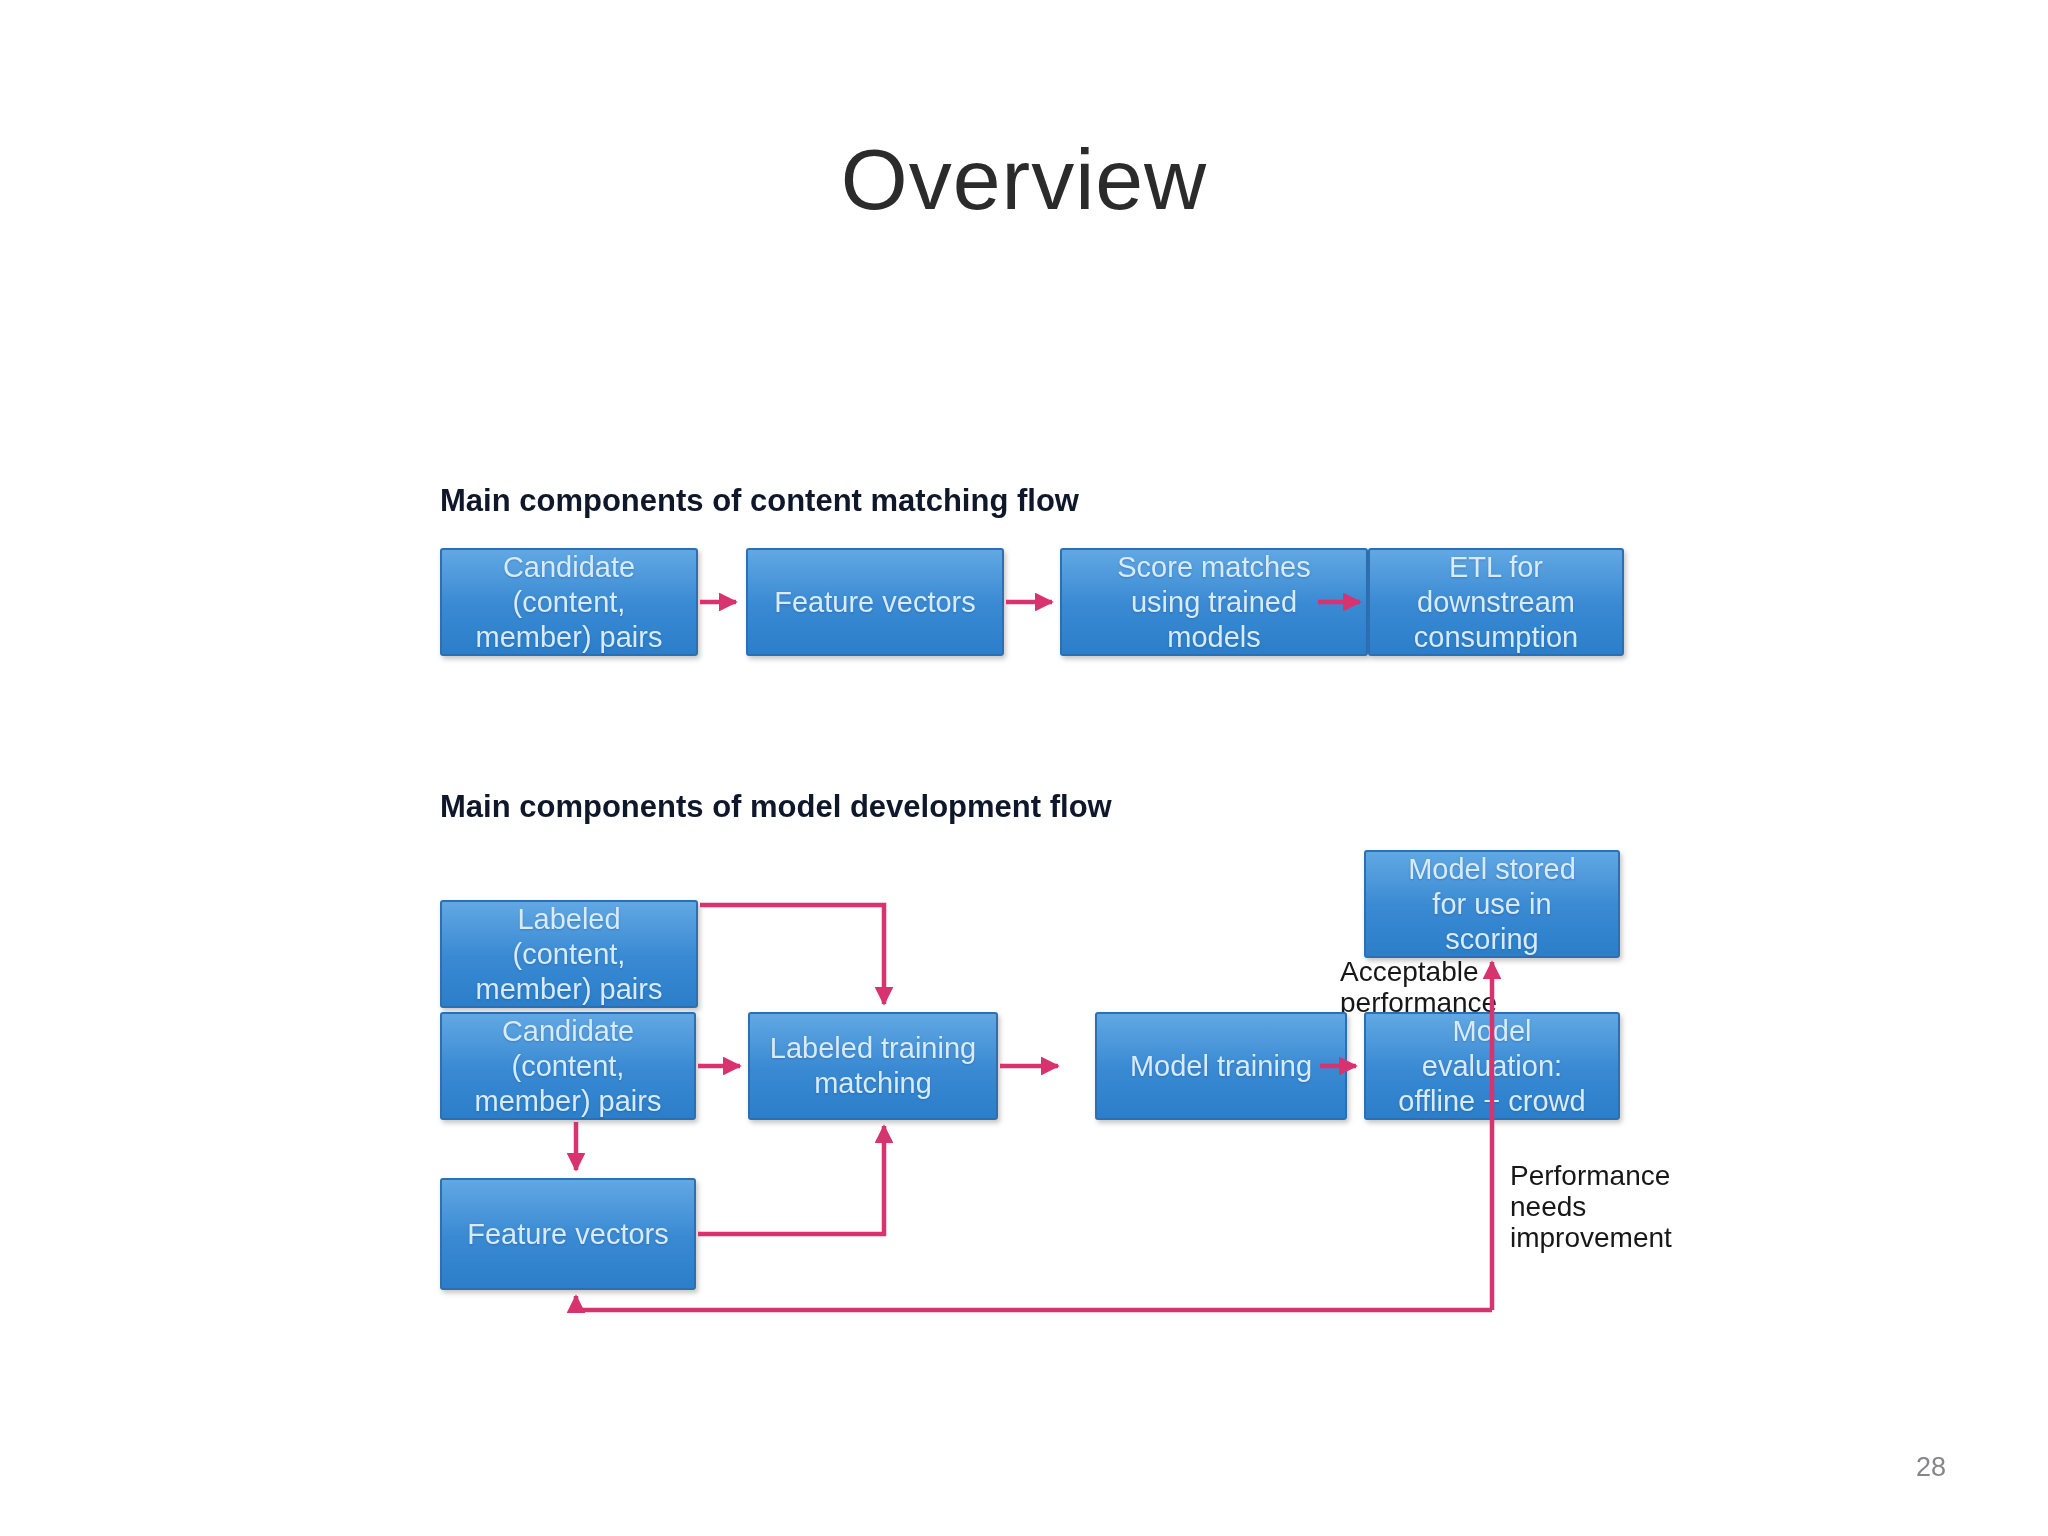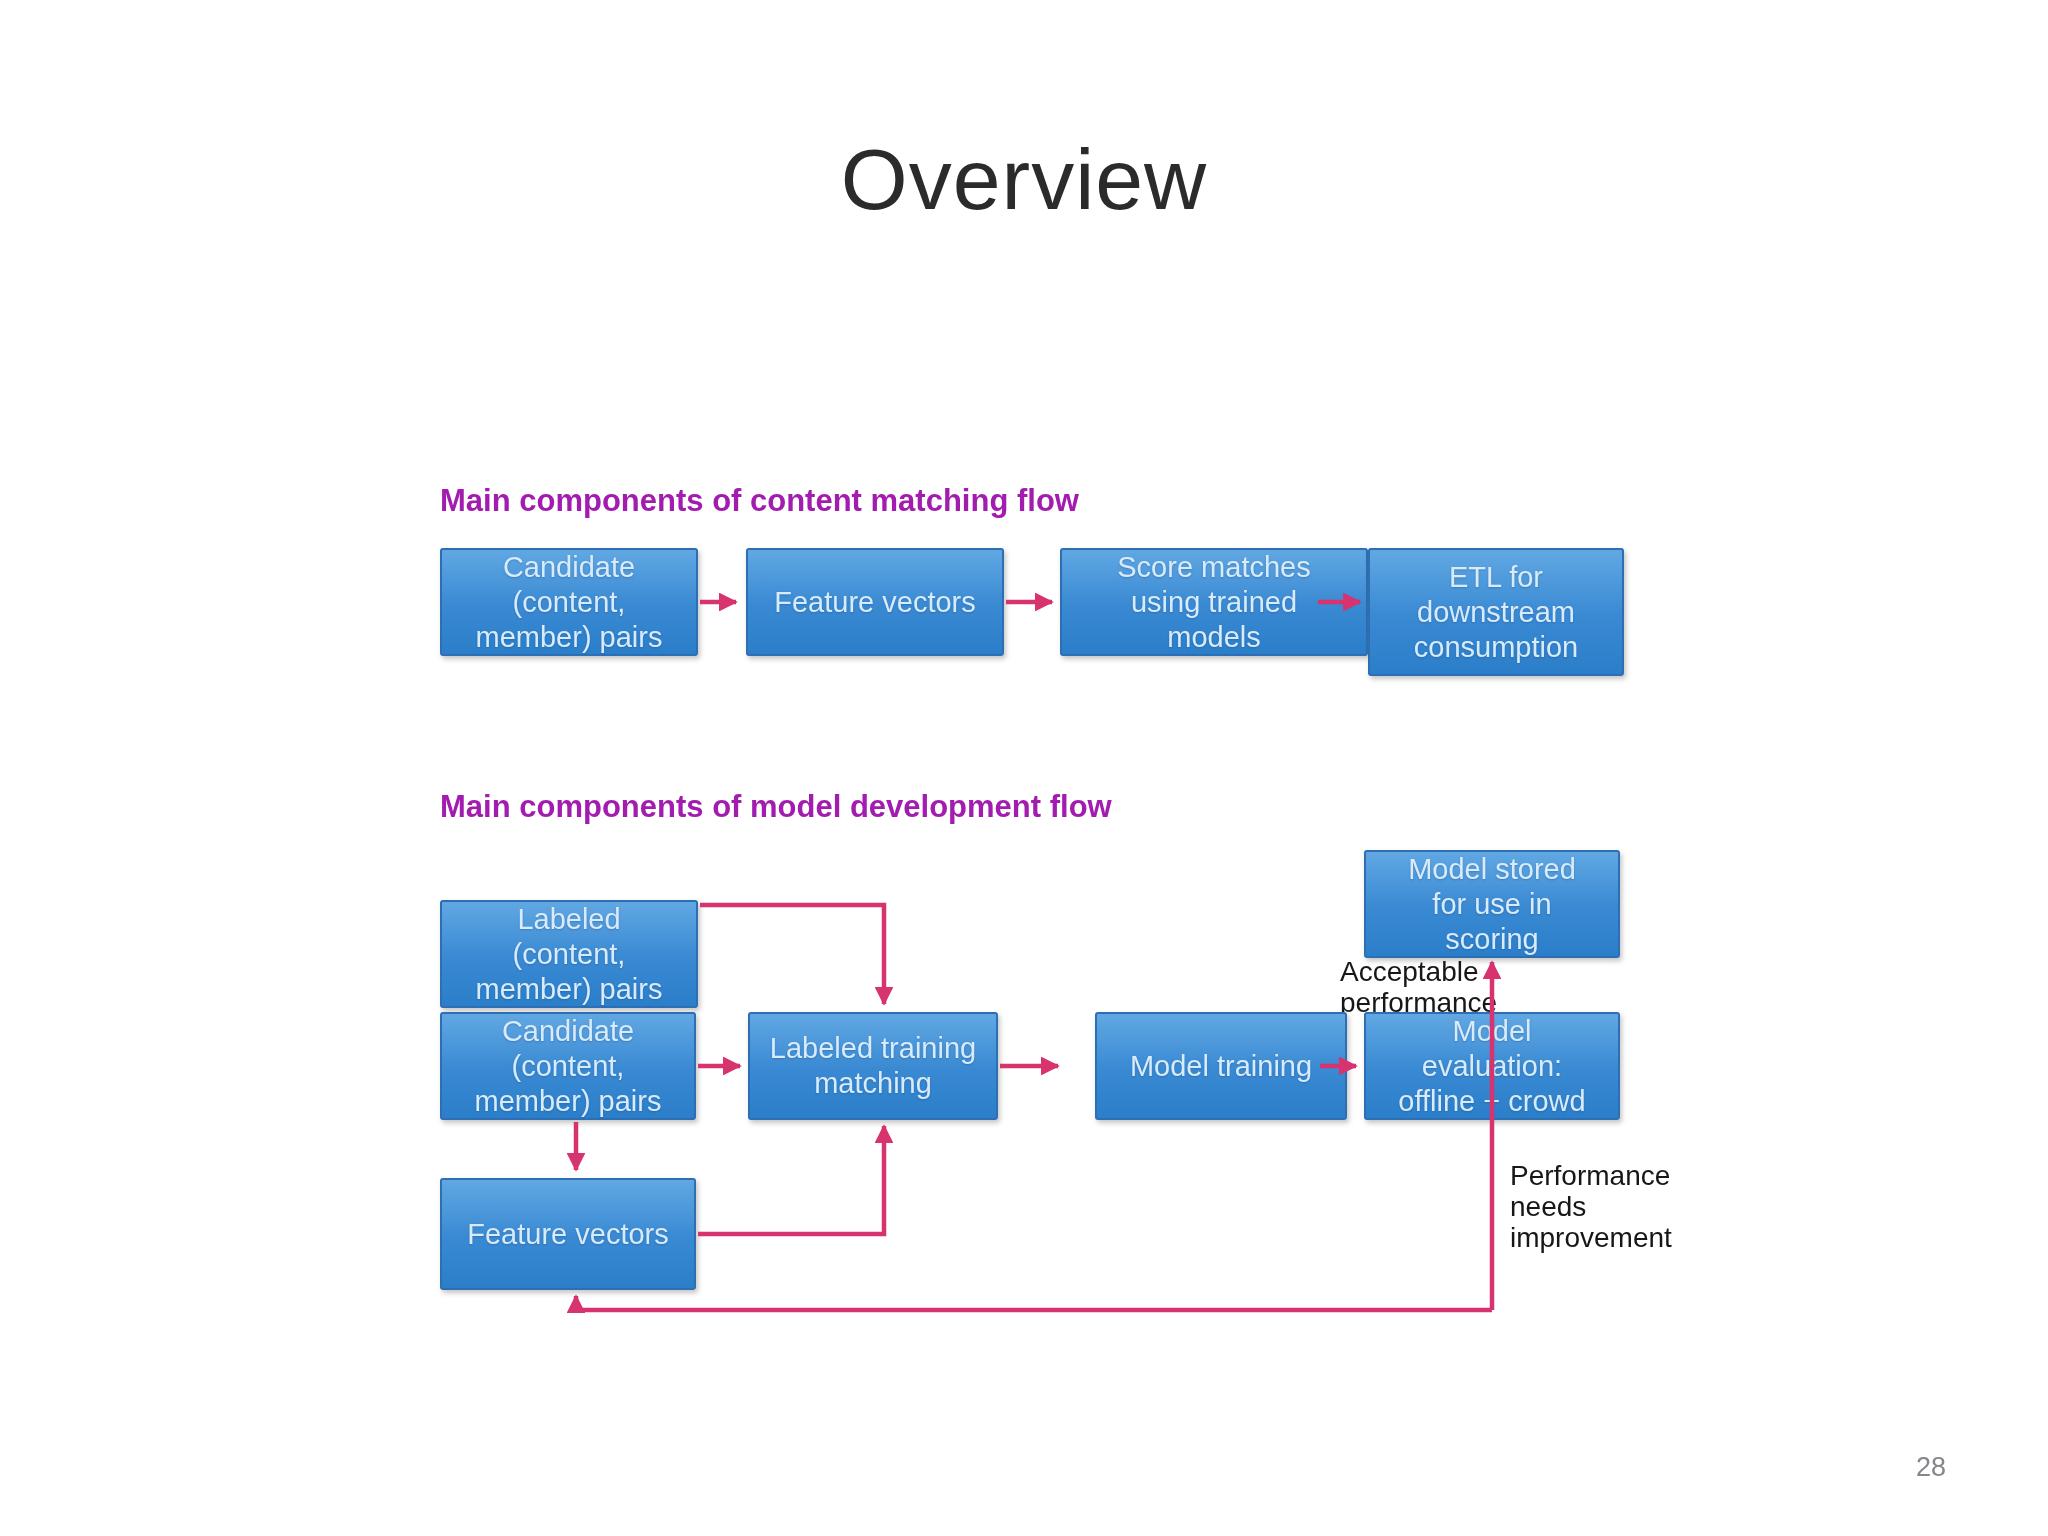--- a/index.html
+++ b/index.html
@@ -9,21 +9,21 @@
     position:relative; width:2048px; height:1536px;
     background:#ffffff; overflow:hidden;
   }
   .slide-title {
     position:absolute; left:0; right:0; top:136px;
     text-align:center; font-size:86px; font-weight:400;
     color:#2b2b2b; letter-spacing:1px; line-height:1.0;
   }
   .flow-heading {
     position:absolute; font-size:31px; font-weight:700;
-    color:#a21caf; line-height:1.1; white-space:nowrap;
+    color:#0f172a; line-height:1.1; white-space:nowrap;
   }
   .box {
     position:absolute; display:flex; flex-direction:column;
     justify-content:center; align-items:center; text-align:center;
     background:linear-gradient(180deg, #61a8e3 0%, #3a8ad3 52%, #2b7ec9 100%);
     border:2px solid #2d6fb2; border-radius:3px;
     color:#d7ebfa; font-size:29px; line-height:35px;
     box-shadow:2px 3px 5px rgba(90,90,90,0.35);
     text-shadow:0 1px 2px rgba(30,60,120,0.30);
   }
@@ -60,21 +60,21 @@
   <div class="box" style="left:746px; top:548px; width:258px; height:108px;">
     <span>Feature vectors</span>
   </div>
 
   <div class="box" style="left:1060px; top:548px; width:308px; height:108px;">
     <span>Score matches</span>
     <span>using trained</span>
     <span>models</span>
   </div>
 
-  <div class="box" style="left:1368px; top:548px; width:256px; height:128px;">
+  <div class="box" style="left:1368px; top:548px; width:256px; height:108px;">
     <span>ETL for</span>
     <span>downstream</span>
     <span>consumption</span>
   </div>
 
   <h2 class="flow-heading" style="left:440px; top:790px;">Main components of model development flow</h2>
 
   <div class="box" style="left:440px; top:900px; width:258px; height:108px;">
     <span>Labeled</span>
     <span>(content,</span>

